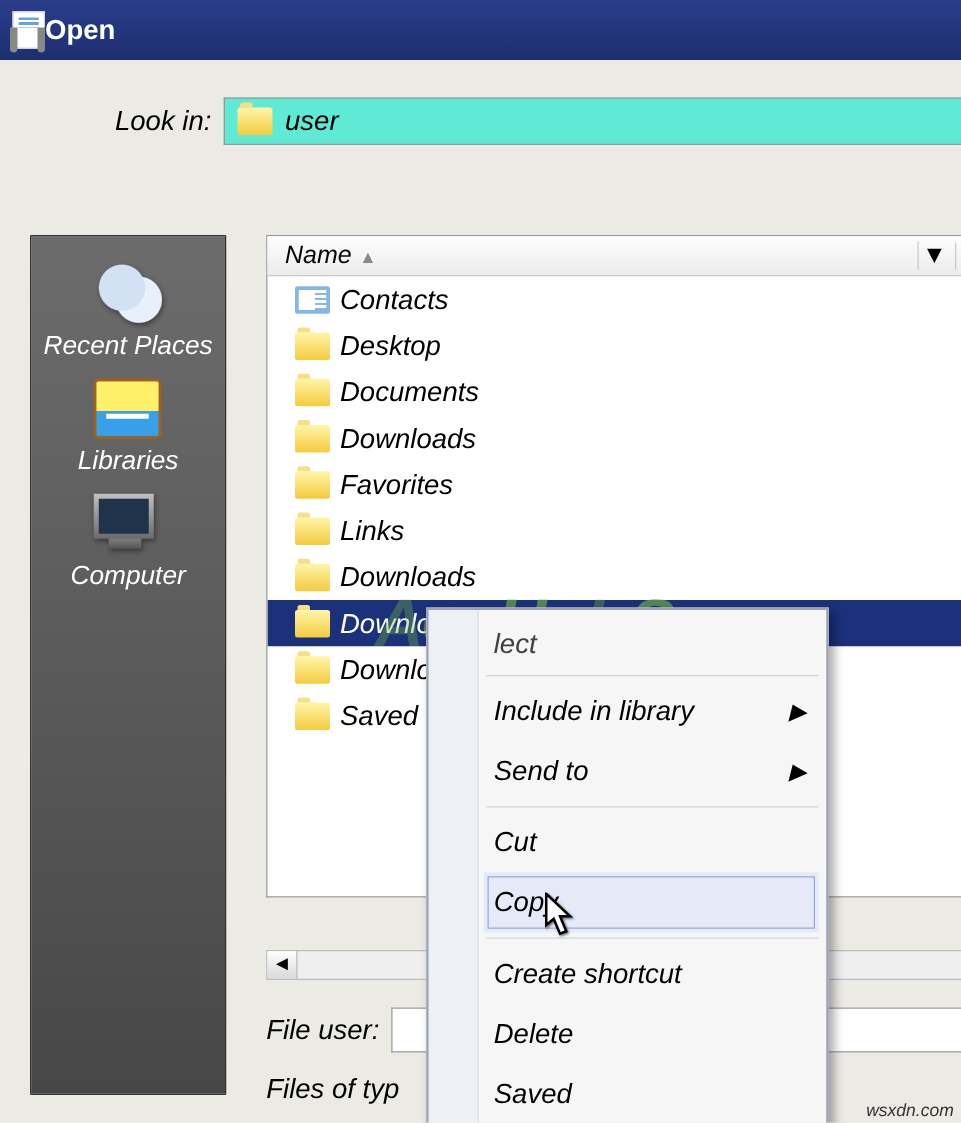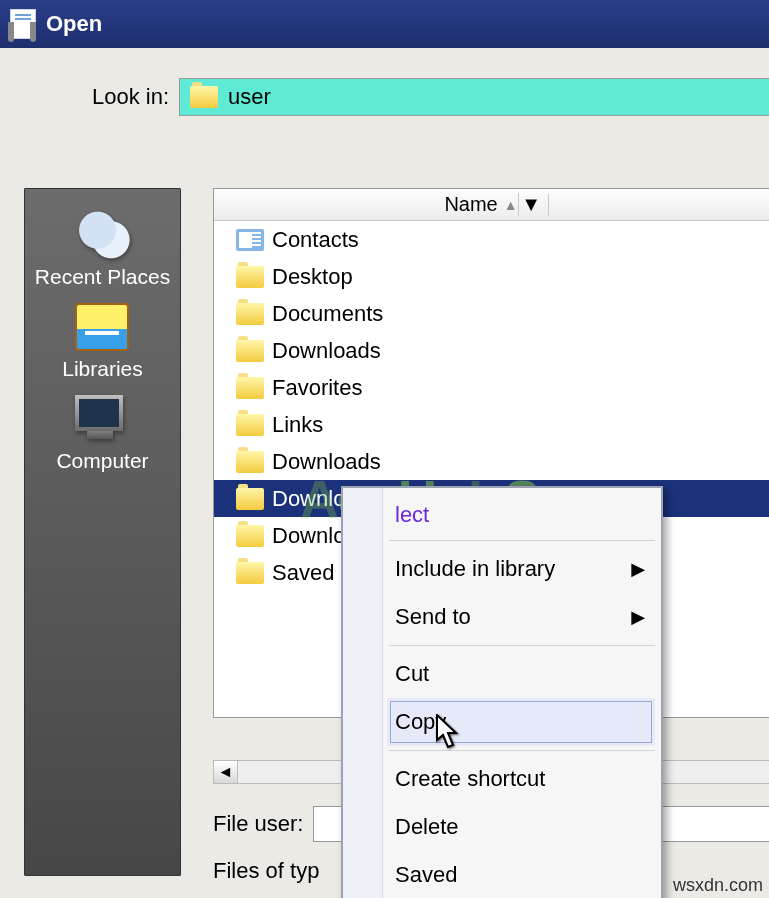--- a/index.html
+++ b/index.html
@@ -8,21 +8,20 @@
       background: #eceae5;
       overflow: hidden;
       position: relative;
     }
     .titlebar {
       height: 48px;
       background: linear-gradient(to bottom, #2a3e8a 0%, #1e2f6e 100%);
       display: flex;
       align-items: center;
       padding: 0 10px;
-      gap: 10px;
       color: white;
       font-size: 22px;
       font-weight: bold;
     }
     .titlebar .app-icon {
       width: 26px; height: 30px;
       background: white;
       position: relative;
       border: 1px solid #cbd6e6;
     }
@@ -34,20 +33,21 @@
     .titlebar .app-icon::after {
       content: "";
       position: absolute; top: 12px; left: -3px; width: 6px; height: 20px;
       background: #888; border-radius: 0 0 3px 3px;
       box-shadow: 22px 0 0 0 #888;
     }
     .client {
       position: absolute; top: 48px; left: 0; right: 0; bottom: 0;
       background: #eceae5;
       padding: 10px 0 16px 12px;
+      font-style: italic;
     }
     .lookin-row {
       display: flex; align-items: center;
       font-size: 22px; color: #000;
       gap: 10px;
       padding: 20px 0 10px 80px;
     }
     .lookin-row .combo {
       flex: 1; height: 38px;
       border: 1px solid #999;
@@ -109,21 +109,21 @@
       border: 1px solid #999;
       border-right: none;
     }
     .list-header {
       height: 32px;
       background: linear-gradient(to bottom, #fdfdfd, #ececec);
       border-bottom: 1px solid #c9c9c9;
       display: flex; align-items: center;
       font-size: 20px; color: #000;
       padding-left: 14px;
-      justify-content: center;
+      justify-content: space-between;
     }
     .list-header .hdr-col { display:flex; align-items:center; gap:6px; }
     .sort-arrow { font-size: 14px; color: #888; }
     .hdr-drop { width:26px; text-align:center; border-left:1px solid #c9c9c9; height:100%; display:flex; align-items:center; justify-content:center; }
     .hdr-right { display:flex; align-items:center; }
     .hdr-right .sep{ width:1px; height:22px; background:#c9c9c9; margin:0 4px; }
     .list-body { position:absolute; top:32px; left:0; right:0; bottom:0; overflow:hidden; }
     .file-row {
       height: 37px; display:flex; align-items:center; padding-left: 22px;
       font-size: 22px; color:#000;
@@ -168,30 +168,30 @@
       z-index: 4;
       padding-bottom:6px;
     }
     .ctx-strip{ position:absolute; left:0; top:0; bottom:0; width:40px; background:#edf0f5; border-right:1px solid #dadde5;}
     .ctx-items{ position:relative; padding:4px 0;}
     .ctx-item{ height:48px; display:flex; align-items:center; padding-left:52px; position:relative; cursor:pointer;}
     .ctx-item.has-sub::after{ content:"▶"; position:absolute; right:16px; font-size:18px; }
     .ctx-sep{ height:1px; background:#d0d3da; margin:4px 6px 4px 46px; }
     .ctx-item.highlight{ background:#e6eaf8; outline:1px solid #9aa8d8; outline-offset:-4px; margin:0 6px 0 44px; padding-left:8px; }
     .ctx-item.partial{ height:44px; align-items:flex-end; padding-bottom:8px;}
-    .ctx-item.covered{ color:#6d28d9; }
+    .ctx-item.covered{ color:#404040; }
     .cursor{
       position:absolute; left:436px; top:666px; z-index:5;
       pointer-events:none;
     }
     .cursor svg{filter: drop-shadow(1px 1px 1px rgba(0,0,0,.6));}
     .wm-letter{color:rgba(121,190,70,.6);}
     .wm-letter.dim{color:rgba(121,190,70,.35);}
     .footer-src{
-      position:absolute; right:6px; bottom:2px; font-size:18px; color:#333;
+      position:absolute; right:6px; bottom:2px; font-size:14px; color:#333;
     }
   </style>
 </head>
 <body>
 
 <div class="titlebar">
   <div class="app-icon"></div>
   <span>Open</span>
 </div>
 

